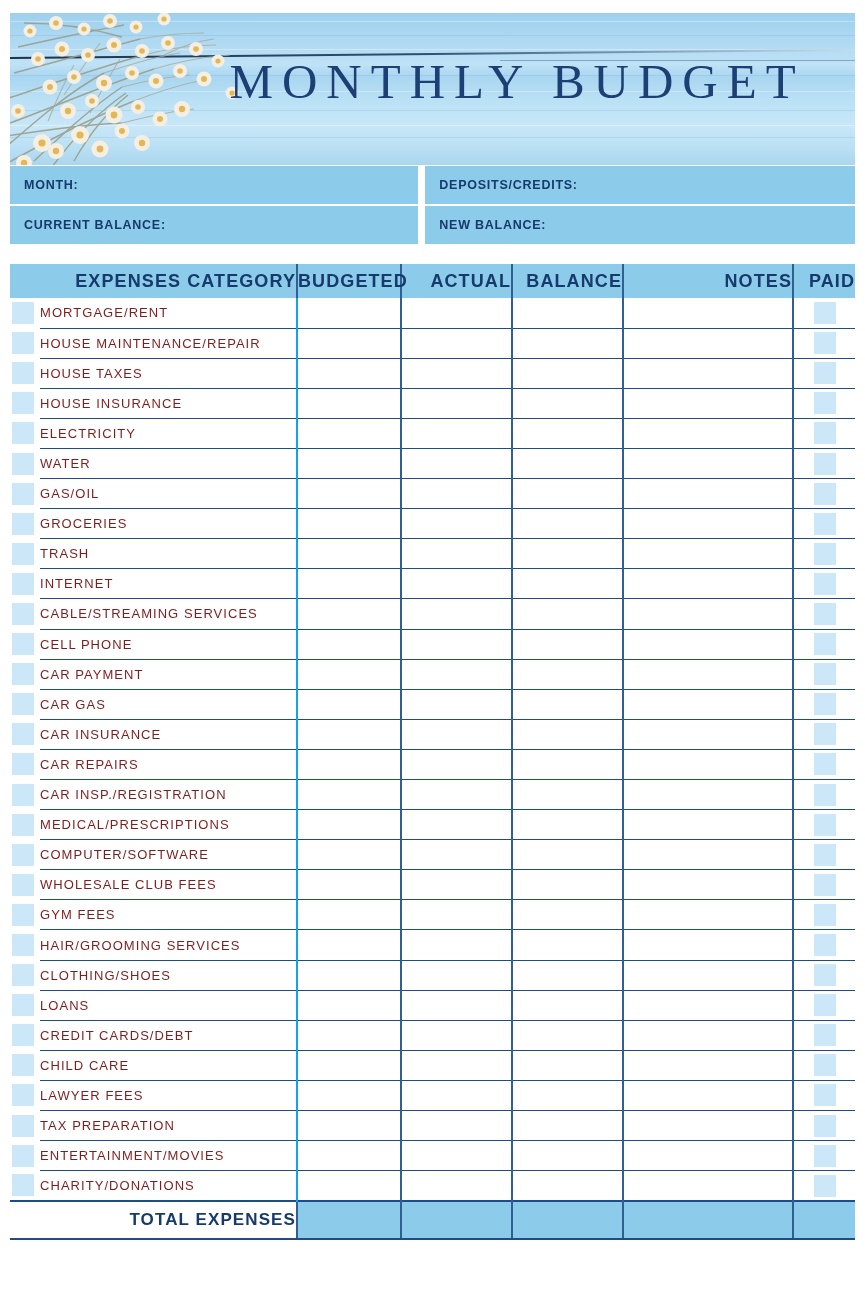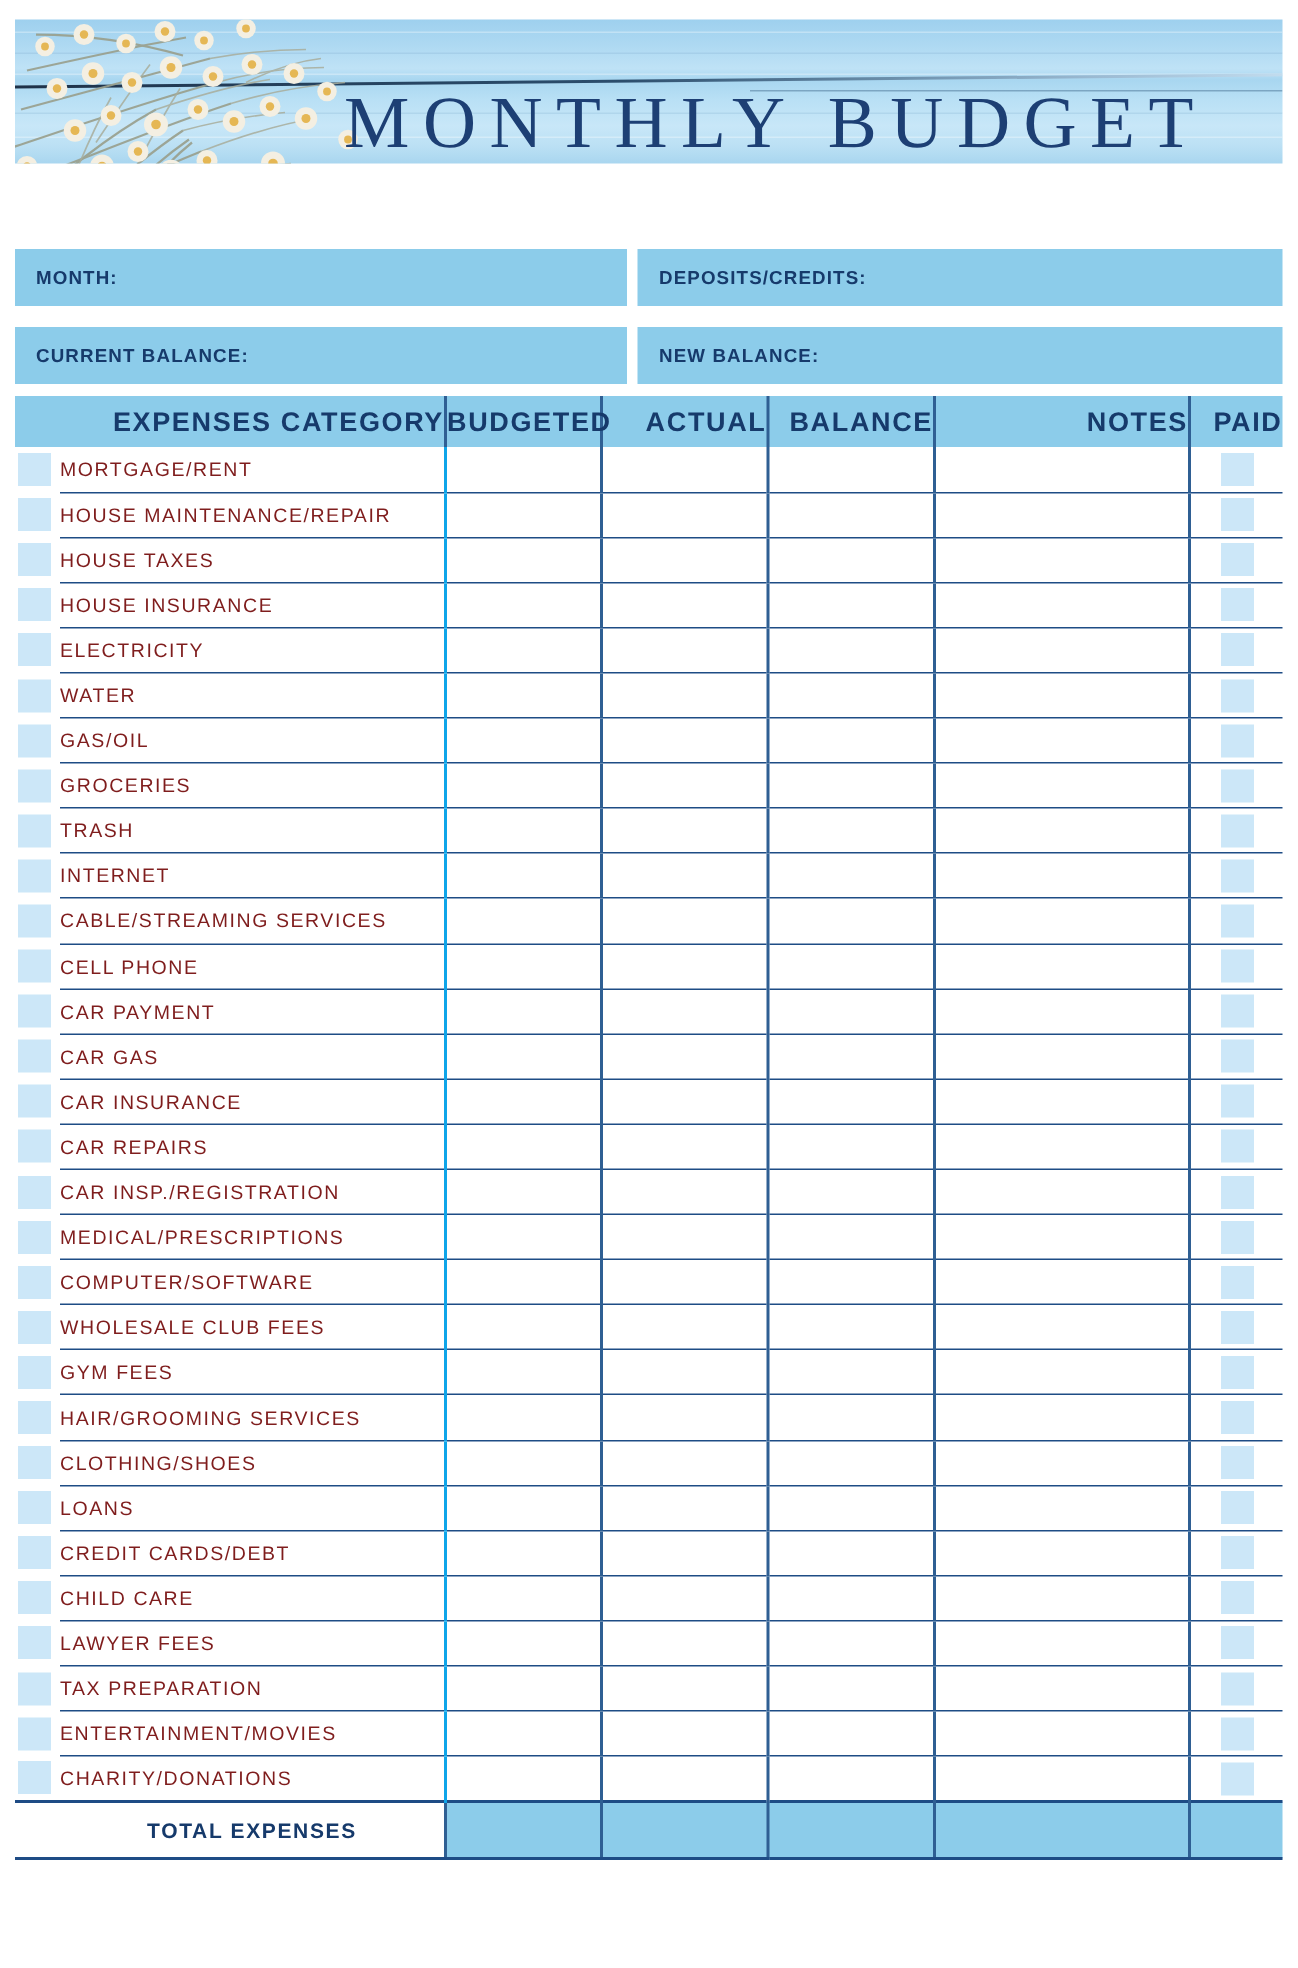--- a/index.html
+++ b/index.html
@@ -22,21 +22,21 @@
     background: #ffffff;
     box-sizing: border-box;
   }
 
   
   .banner {
     position: absolute;
     left: 10px;
     top: 13px;
     width: 845px;
-    height: 96px;
+    height: 152px;
     overflow: hidden;
     background: linear-gradient(180deg,
         #9ed0ee 0%,
         #aed9f2 18%,
         #bfe2f6 34%,
         #a8d6f0 42%,
         #b9e0f5 56%,
         #c8e7f8 74%,
         #bbe0f4 88%,
         #a9d6ef 100%);
@@ -99,21 +99,21 @@
   
   .fields {
     position: absolute;
     left: 10px;
     top: 166px;
     width: 845px;
   }
   .field-row {
     display: flex;
     gap: 7px;
-    margin-bottom: 14px;
+    margin-bottom: 2px;
   }
   .field {
     background: #8cccea;
     height: 38px;
     display: flex;
     align-items: center;
     padding-left: 14px;
     box-sizing: border-box;
     color: #163a6b;
     font-size: 12.5px;
@@ -204,24 +204,24 @@
     border-top: 2px solid #1e4c85;
     border-bottom: 2.5px solid #1e4c85;
   }
   .table tfoot td.t-chk {
     background: #ffffff;
     border-top: 2px solid #1e4c85;
   }
   .table tfoot td.t-label {
     background: #ffffff;
     color: #163a6b;
-    font-size: 14px;
+    font-size: 17px;
     font-weight: bold;
     letter-spacing: 1.1px;
-    text-align: center;
+    text-align: right;
     border-right: 2px solid #2f5f93;
   }
   .table tfoot td.t-fill {
     background: #8cccea;
     border-right: 2px solid #2f5f93;
   }
   .table tfoot td.t-fill.last { border-right: none; }
 </style>
 </head>
 <body>

